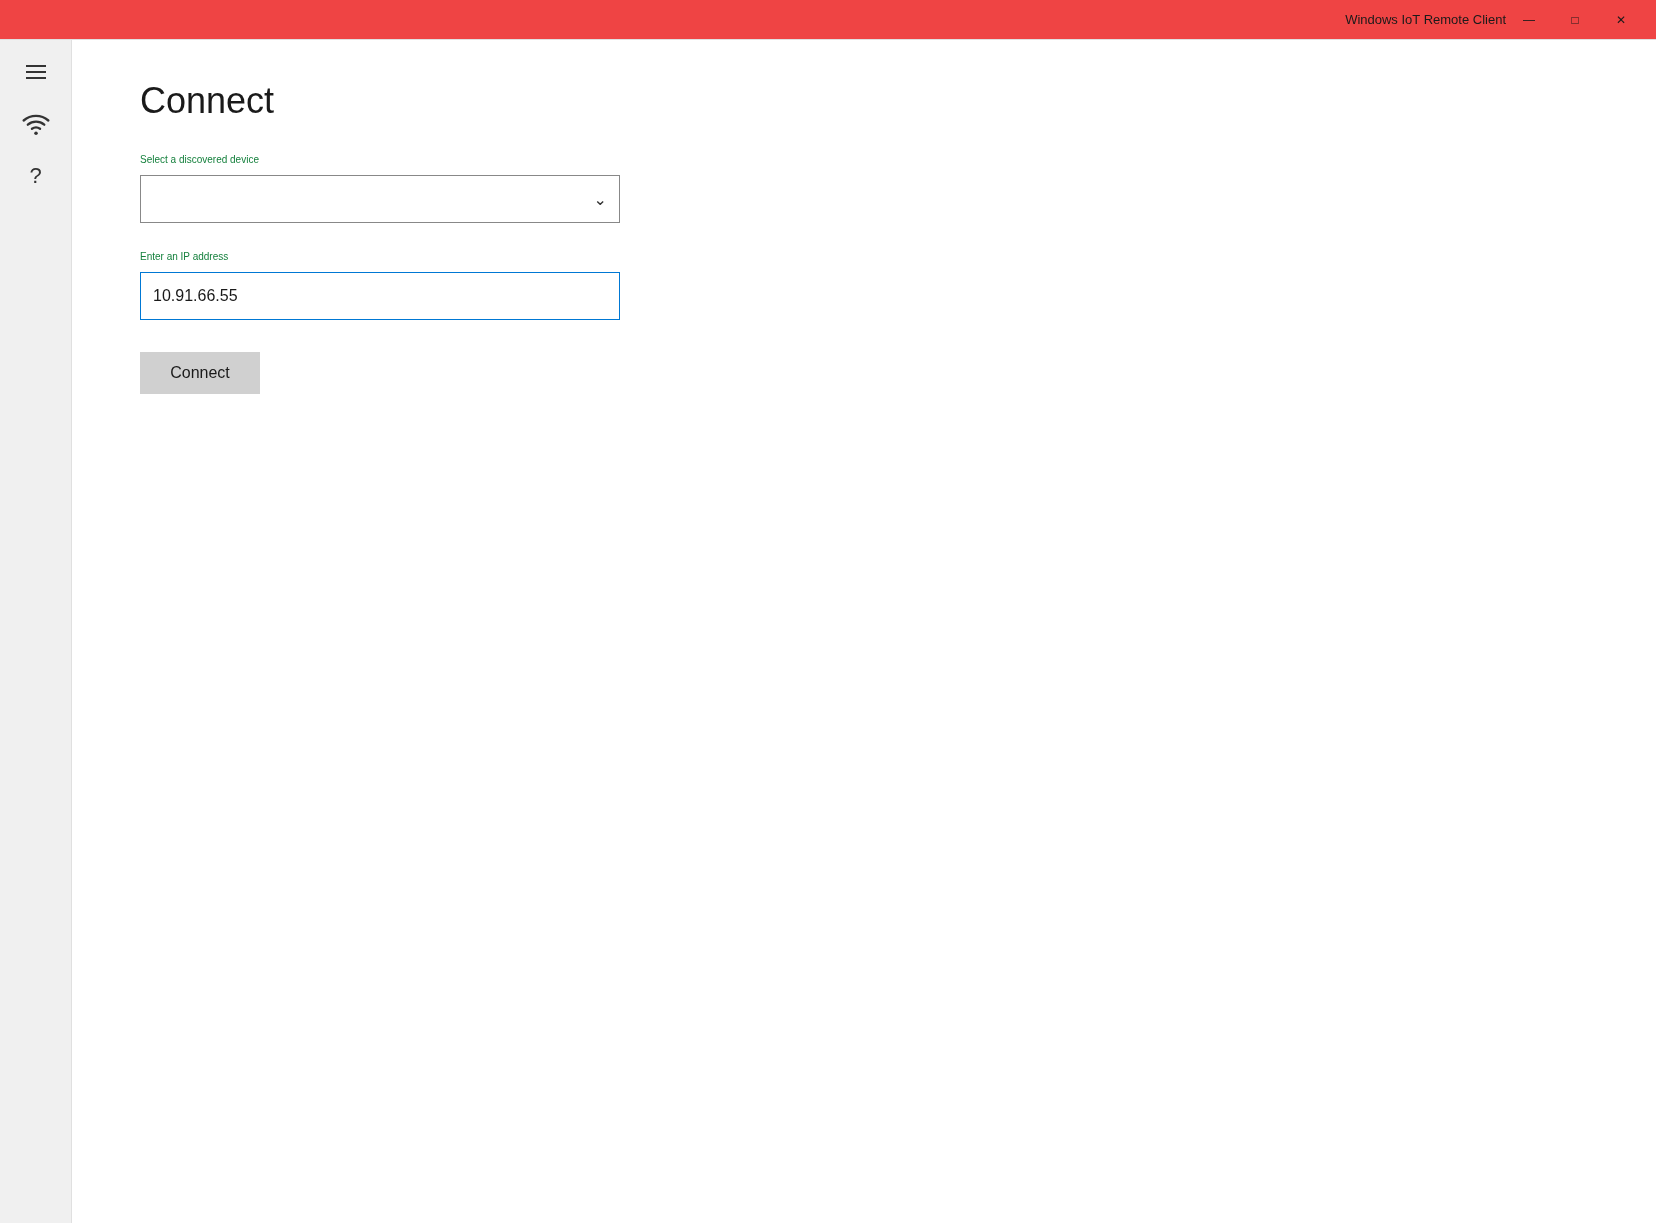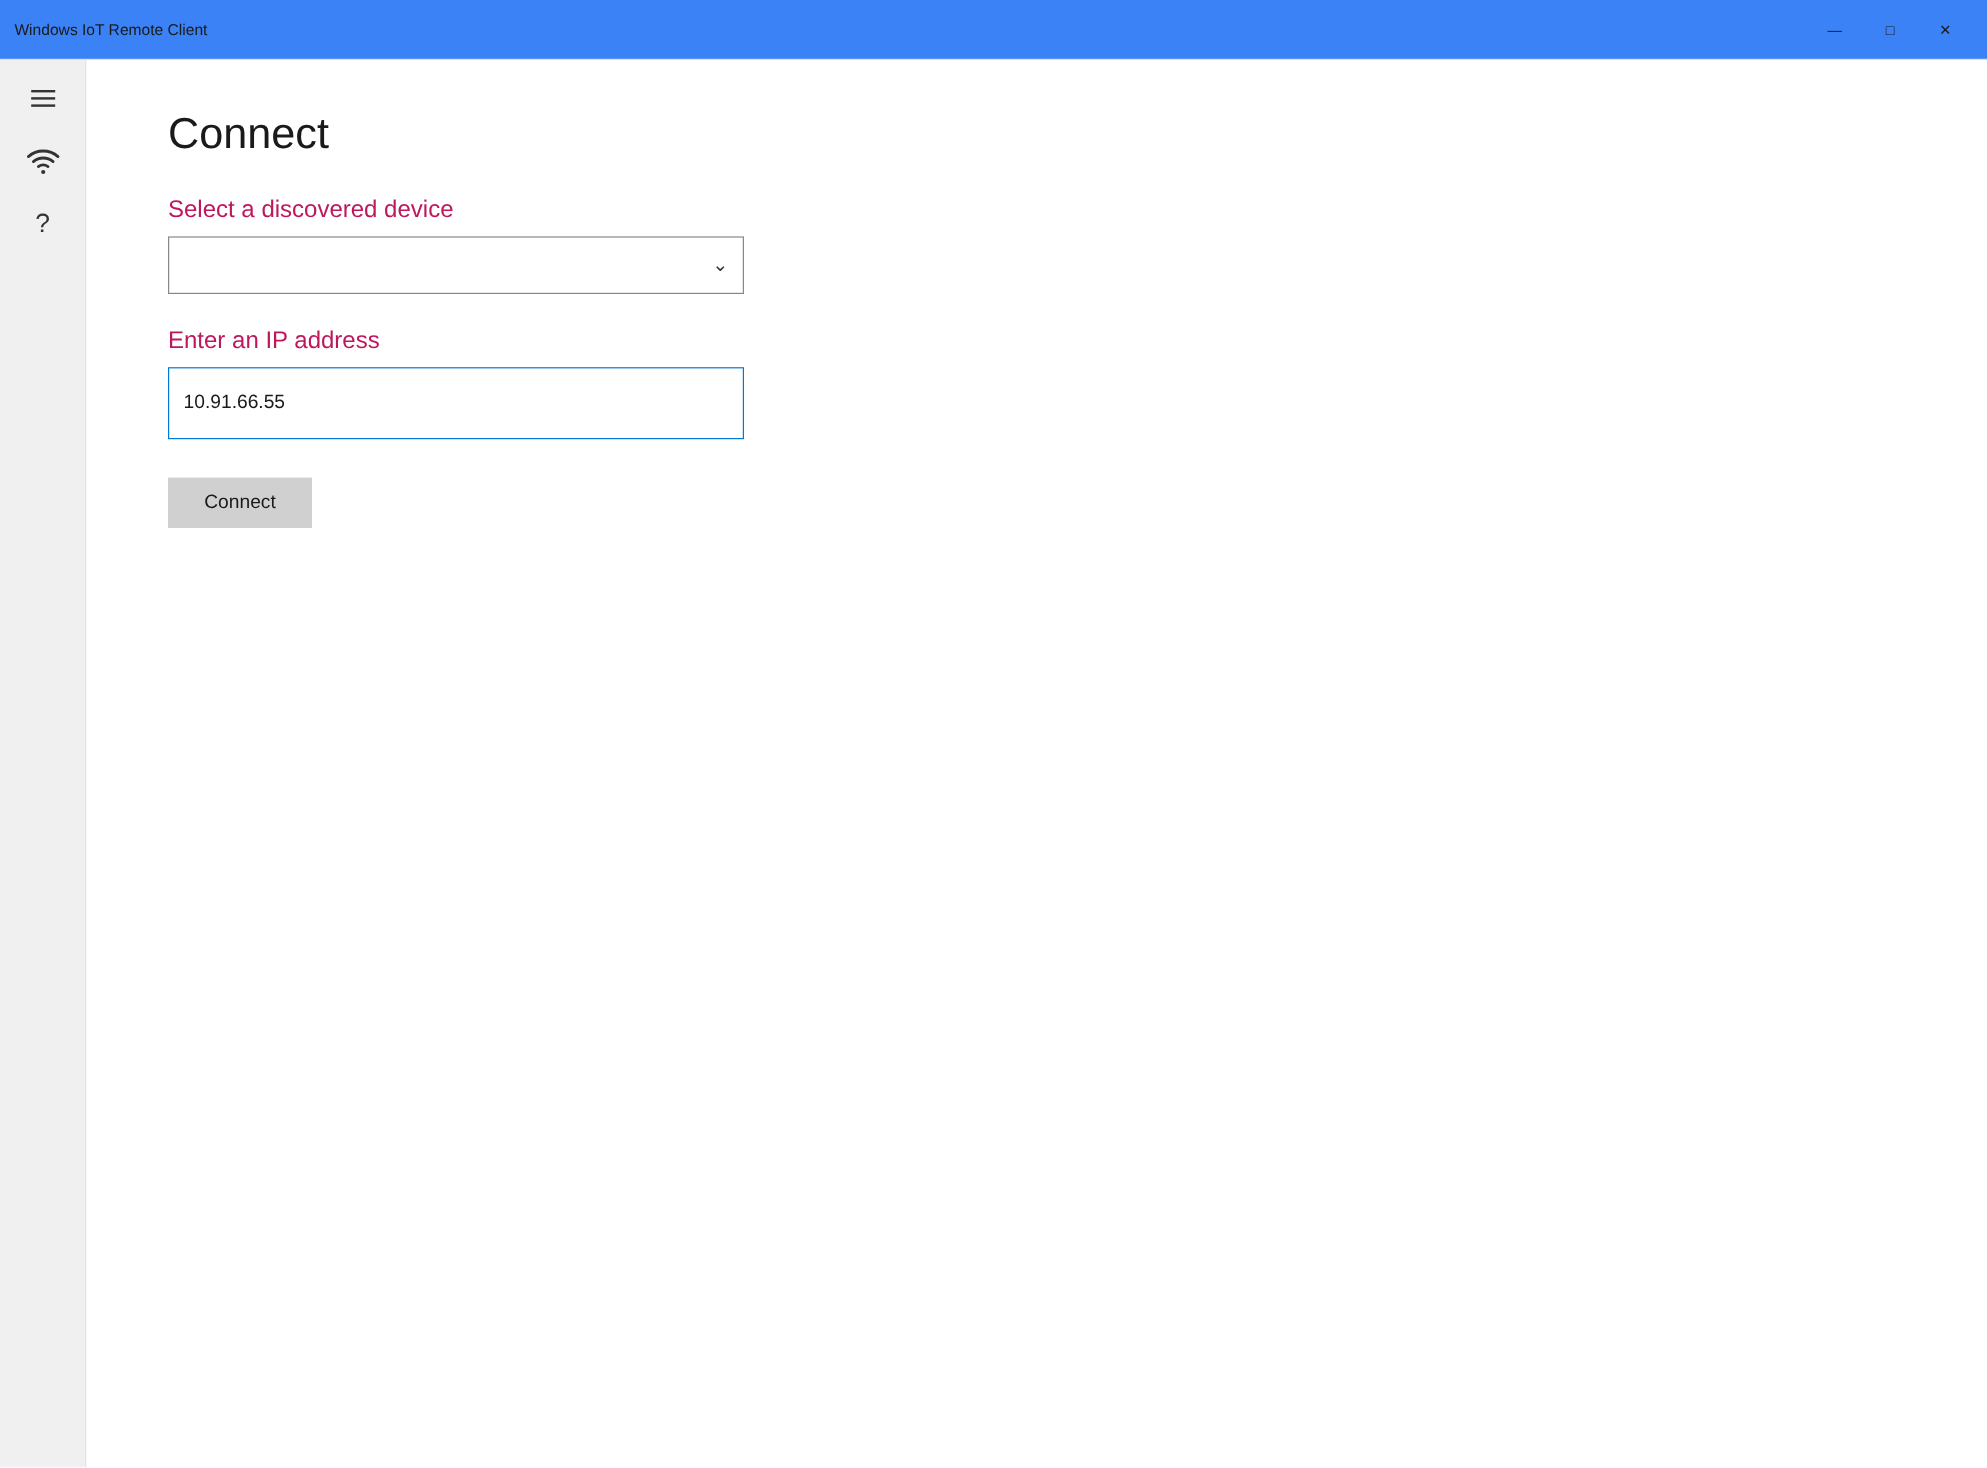--- a/index.html
+++ b/index.html
@@ -15,23 +15,23 @@
       height: 1223px;
       overflow: hidden;
       display: flex;
       flex-direction: column;
     }
 
     
     .title-bar {
       display: flex;
       align-items: center;
-      justify-content: space-between;
-      background: #3b82f6;
-      height: 50px;
+      justify-content: flex-end;
+      background: #ef4444;
+      height: 40px;
       padding: 0 12px;
       border-bottom: 1px solid #e0e0e0;
       flex-shrink: 0;
     }
 
     .title-bar-text {
       font-size: 13px;
       color: #1a1a1a;
       font-weight: 400;
     }
@@ -113,22 +113,22 @@
       font-weight: 300;
       color: #1a1a1a;
       margin-bottom: 32px;
     }
 
     .form-section {
       max-width: 520px;
     }
 
     .field-label {
-      font-size: 20px;
-      color: #be185d;
+      font-size: 10px;
+      color: #15803d;
       margin-bottom: 10px;
       display: block;
     }
 
     .device-dropdown {
       width: 480px;
       height: 48px;
       border: 1.5px solid #888;
       background: #ffffff;
       display: flex;
@@ -144,21 +144,21 @@
       color: #1a1a1a;
     }
 
     .dropdown-arrow {
       font-size: 16px;
       color: #333;
     }
 
     .ip-input {
       width: 480px;
-      height: 60px;
+      height: 48px;
       border: 1.5px solid #0078d4;
       padding: 0 12px;
       font-size: 16px;
       color: #1a1a1a;
       outline: none;
       font-family: 'Segoe UI', Arial, sans-serif;
       margin-bottom: 32px;
     }
 
     .connect-button {

